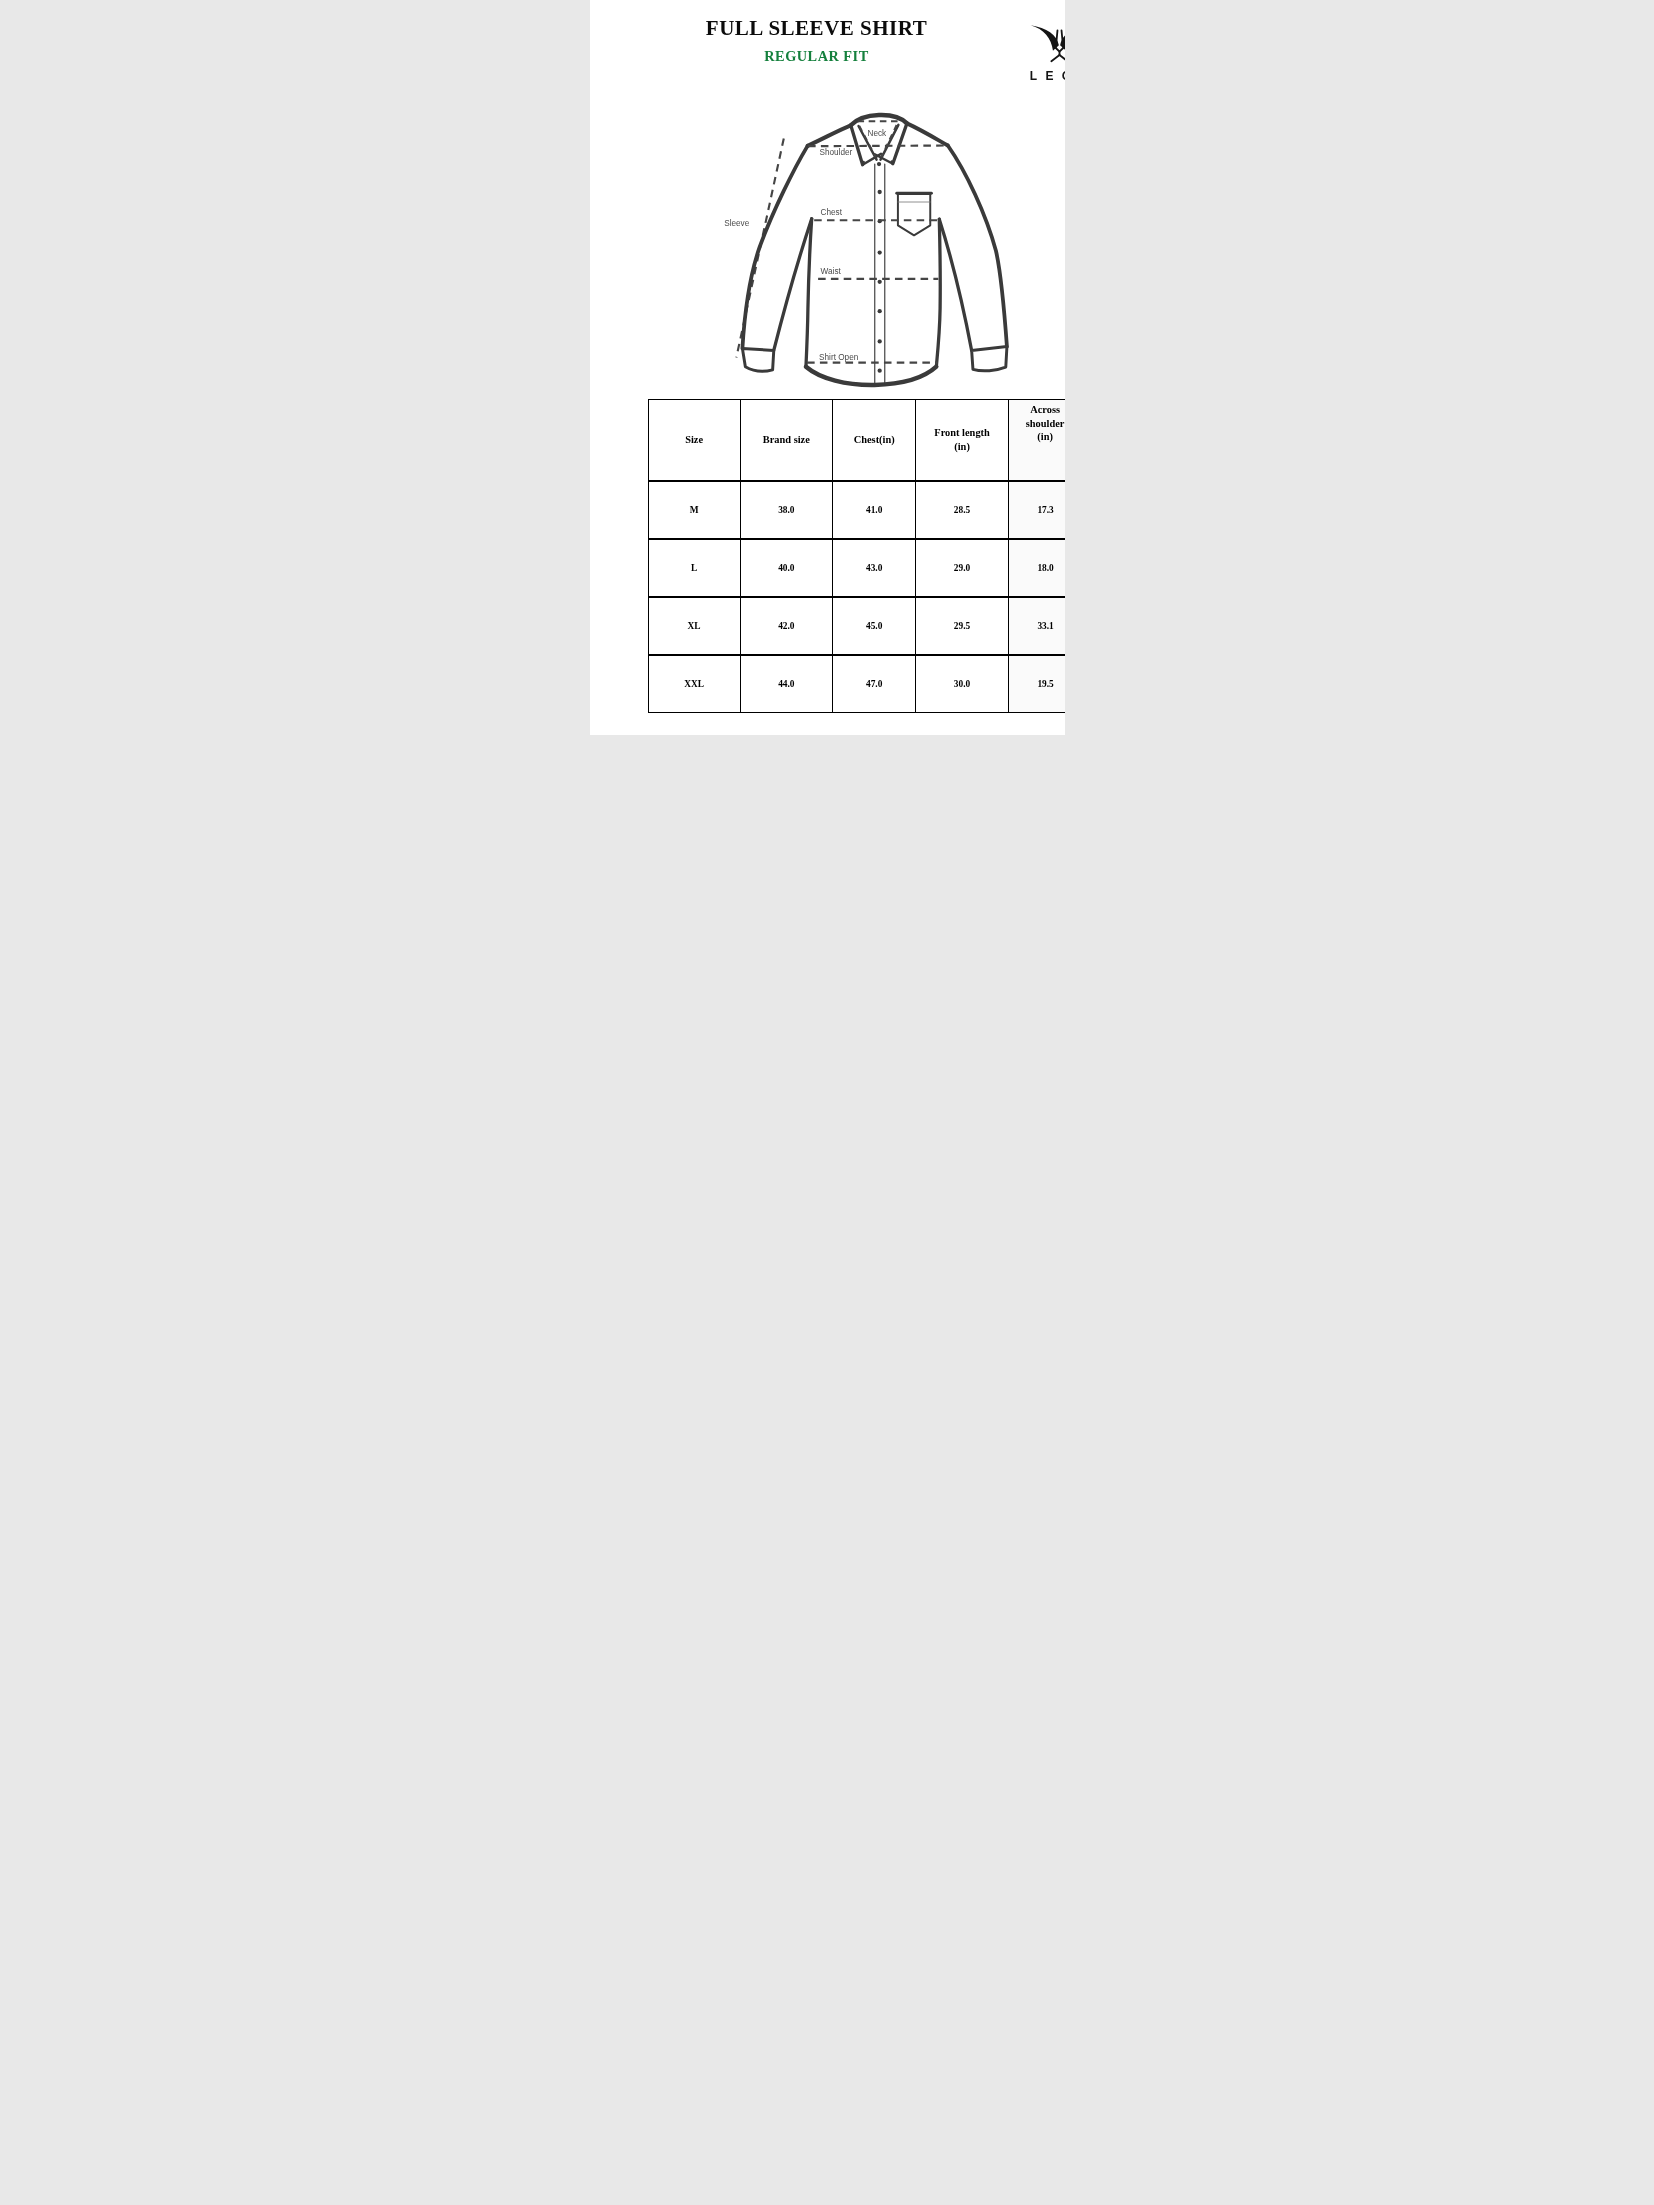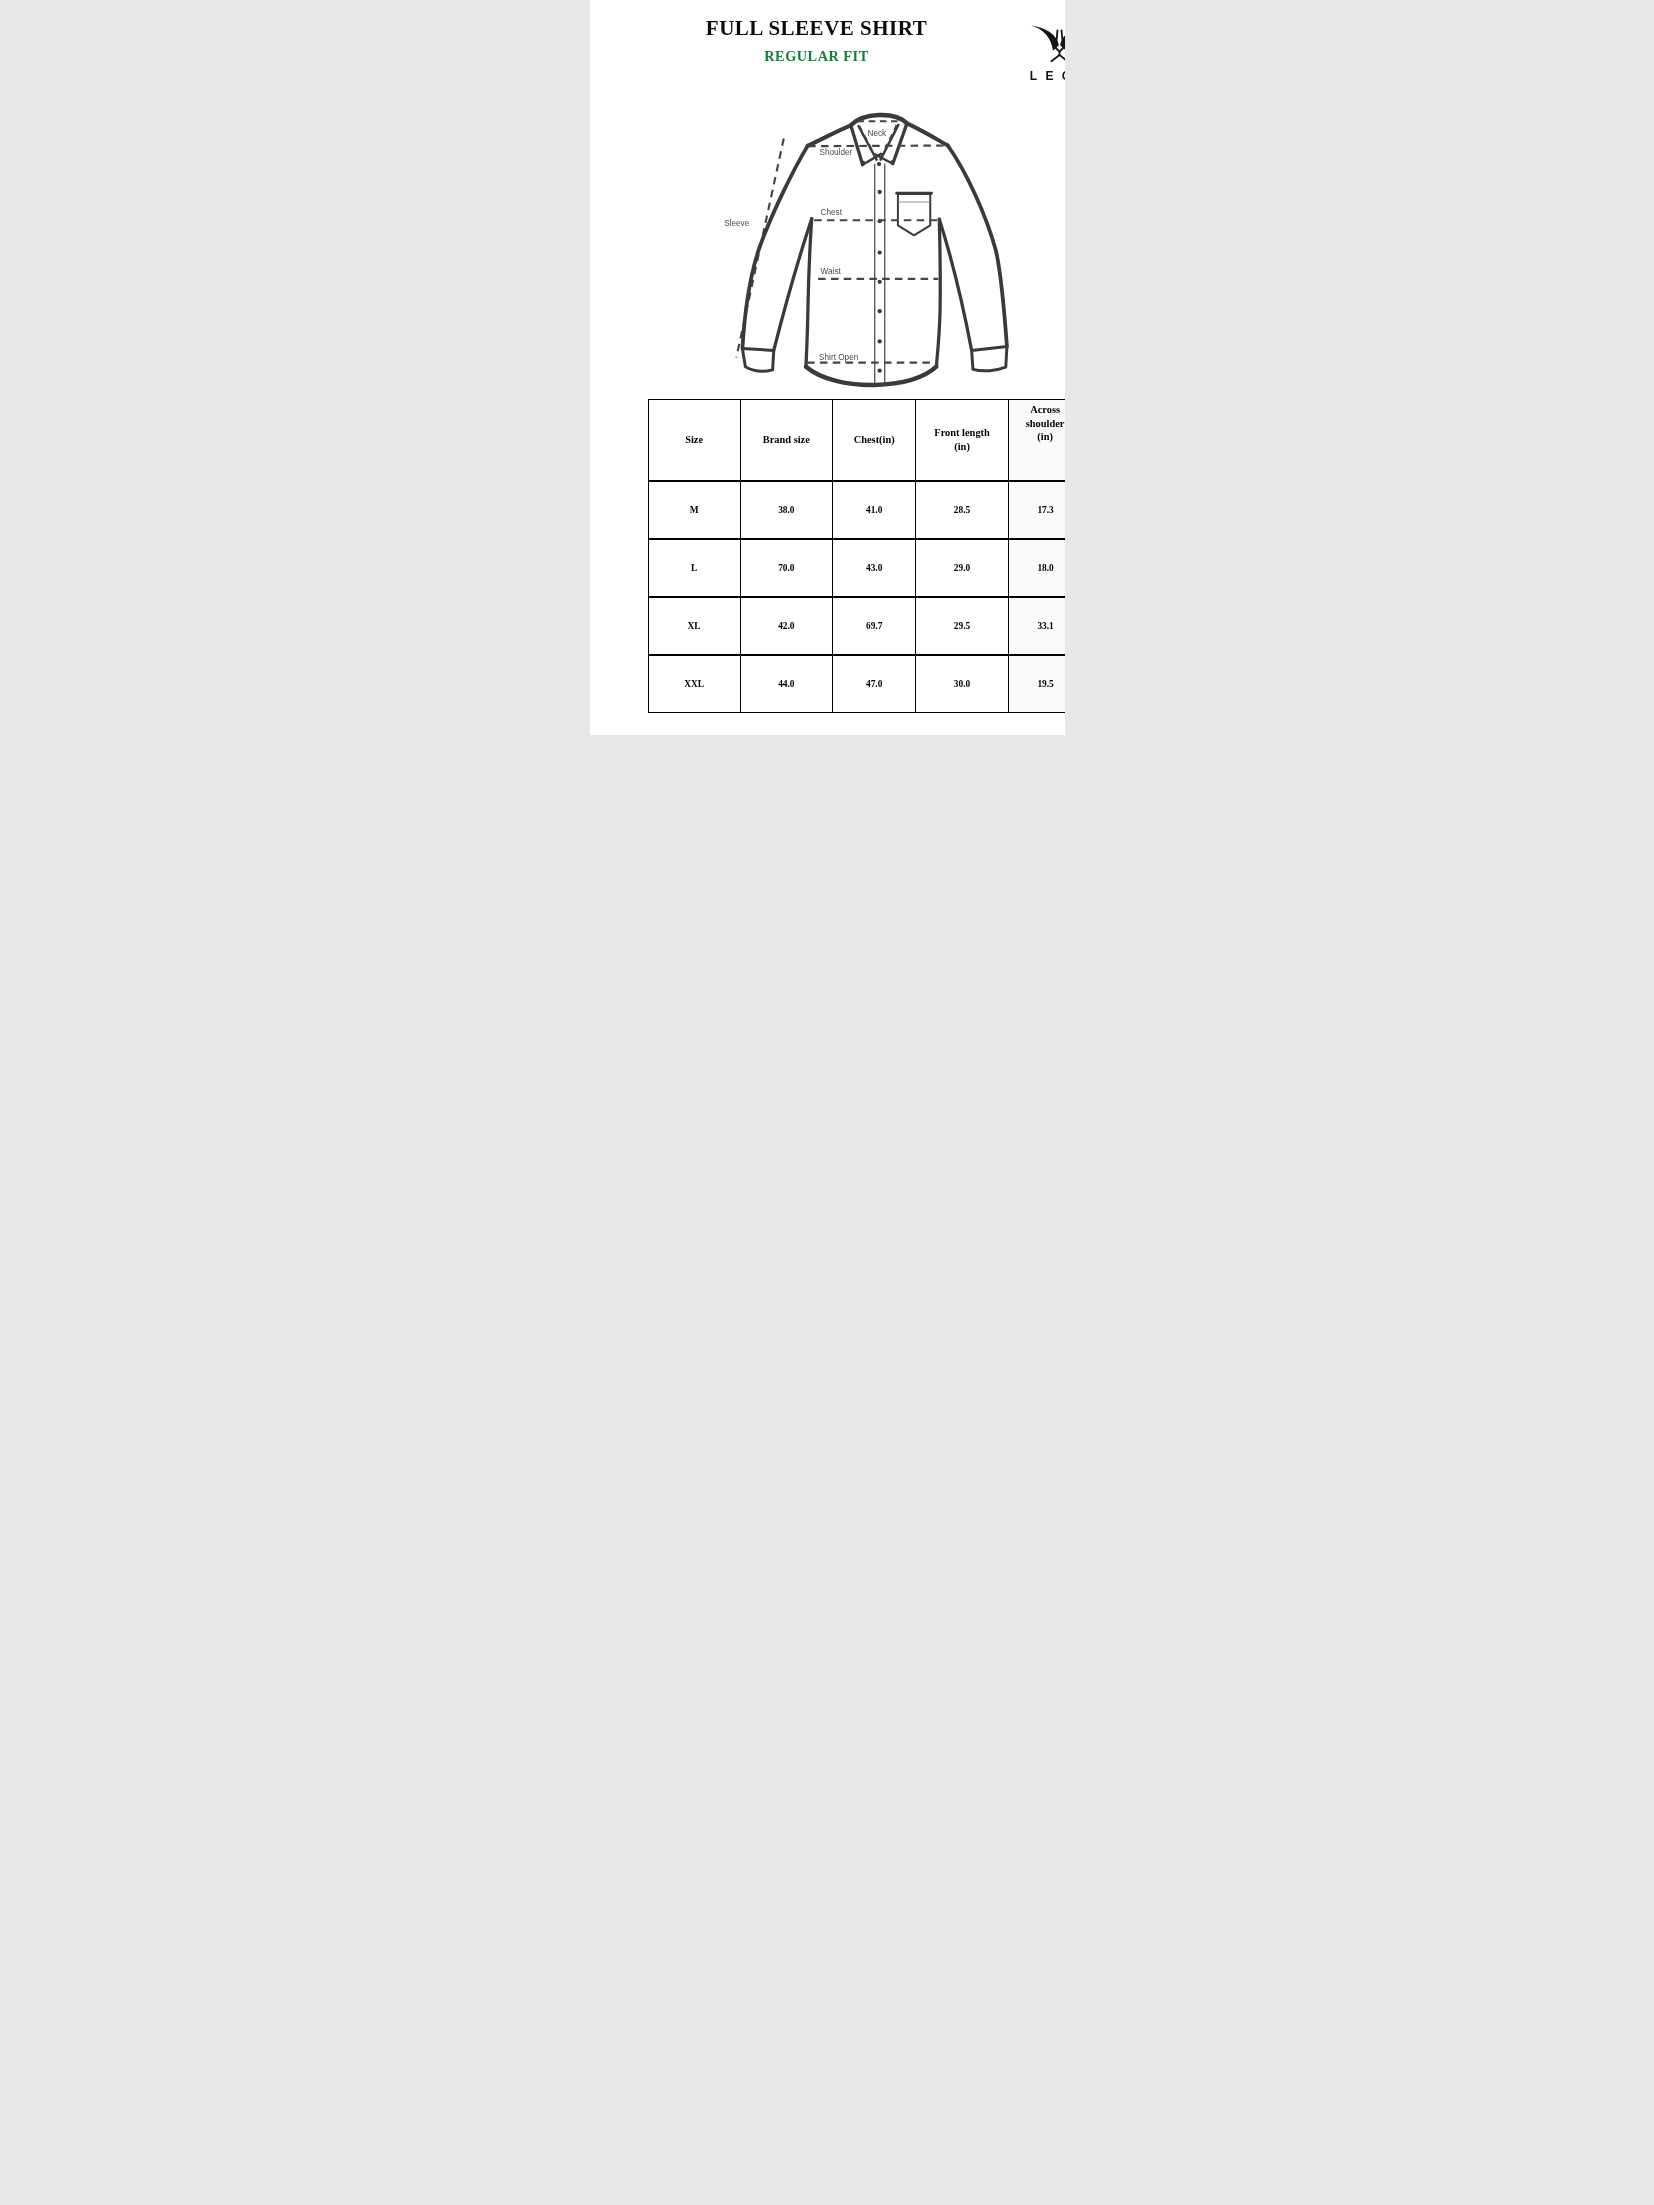--- a/index.html
+++ b/index.html
@@ -172,29 +172,29 @@
     </tr>
     <tr class="data-row">
       <td>M</td>
       <td>38.0</td>
       <td>41.0</td>
       <td>28.5</td>
       <td>17.3</td>
     </tr>
     <tr class="data-row">
       <td>L</td>
-      <td>70.0</td>
+      <td>40.0</td>
       <td>43.0</td>
       <td>29.0</td>
       <td>18.0</td>
     </tr>
     <tr class="data-row">
       <td>XL</td>
       <td>42.0</td>
-      <td>69.7</td>
+      <td>45.0</td>
       <td>29.5</td>
       <td>33.1</td>
     </tr>
     <tr class="data-row">
       <td>XXL</td>
       <td>44.0</td>
       <td>47.0</td>
       <td>30.0</td>
       <td>19.5</td>
     </tr>

